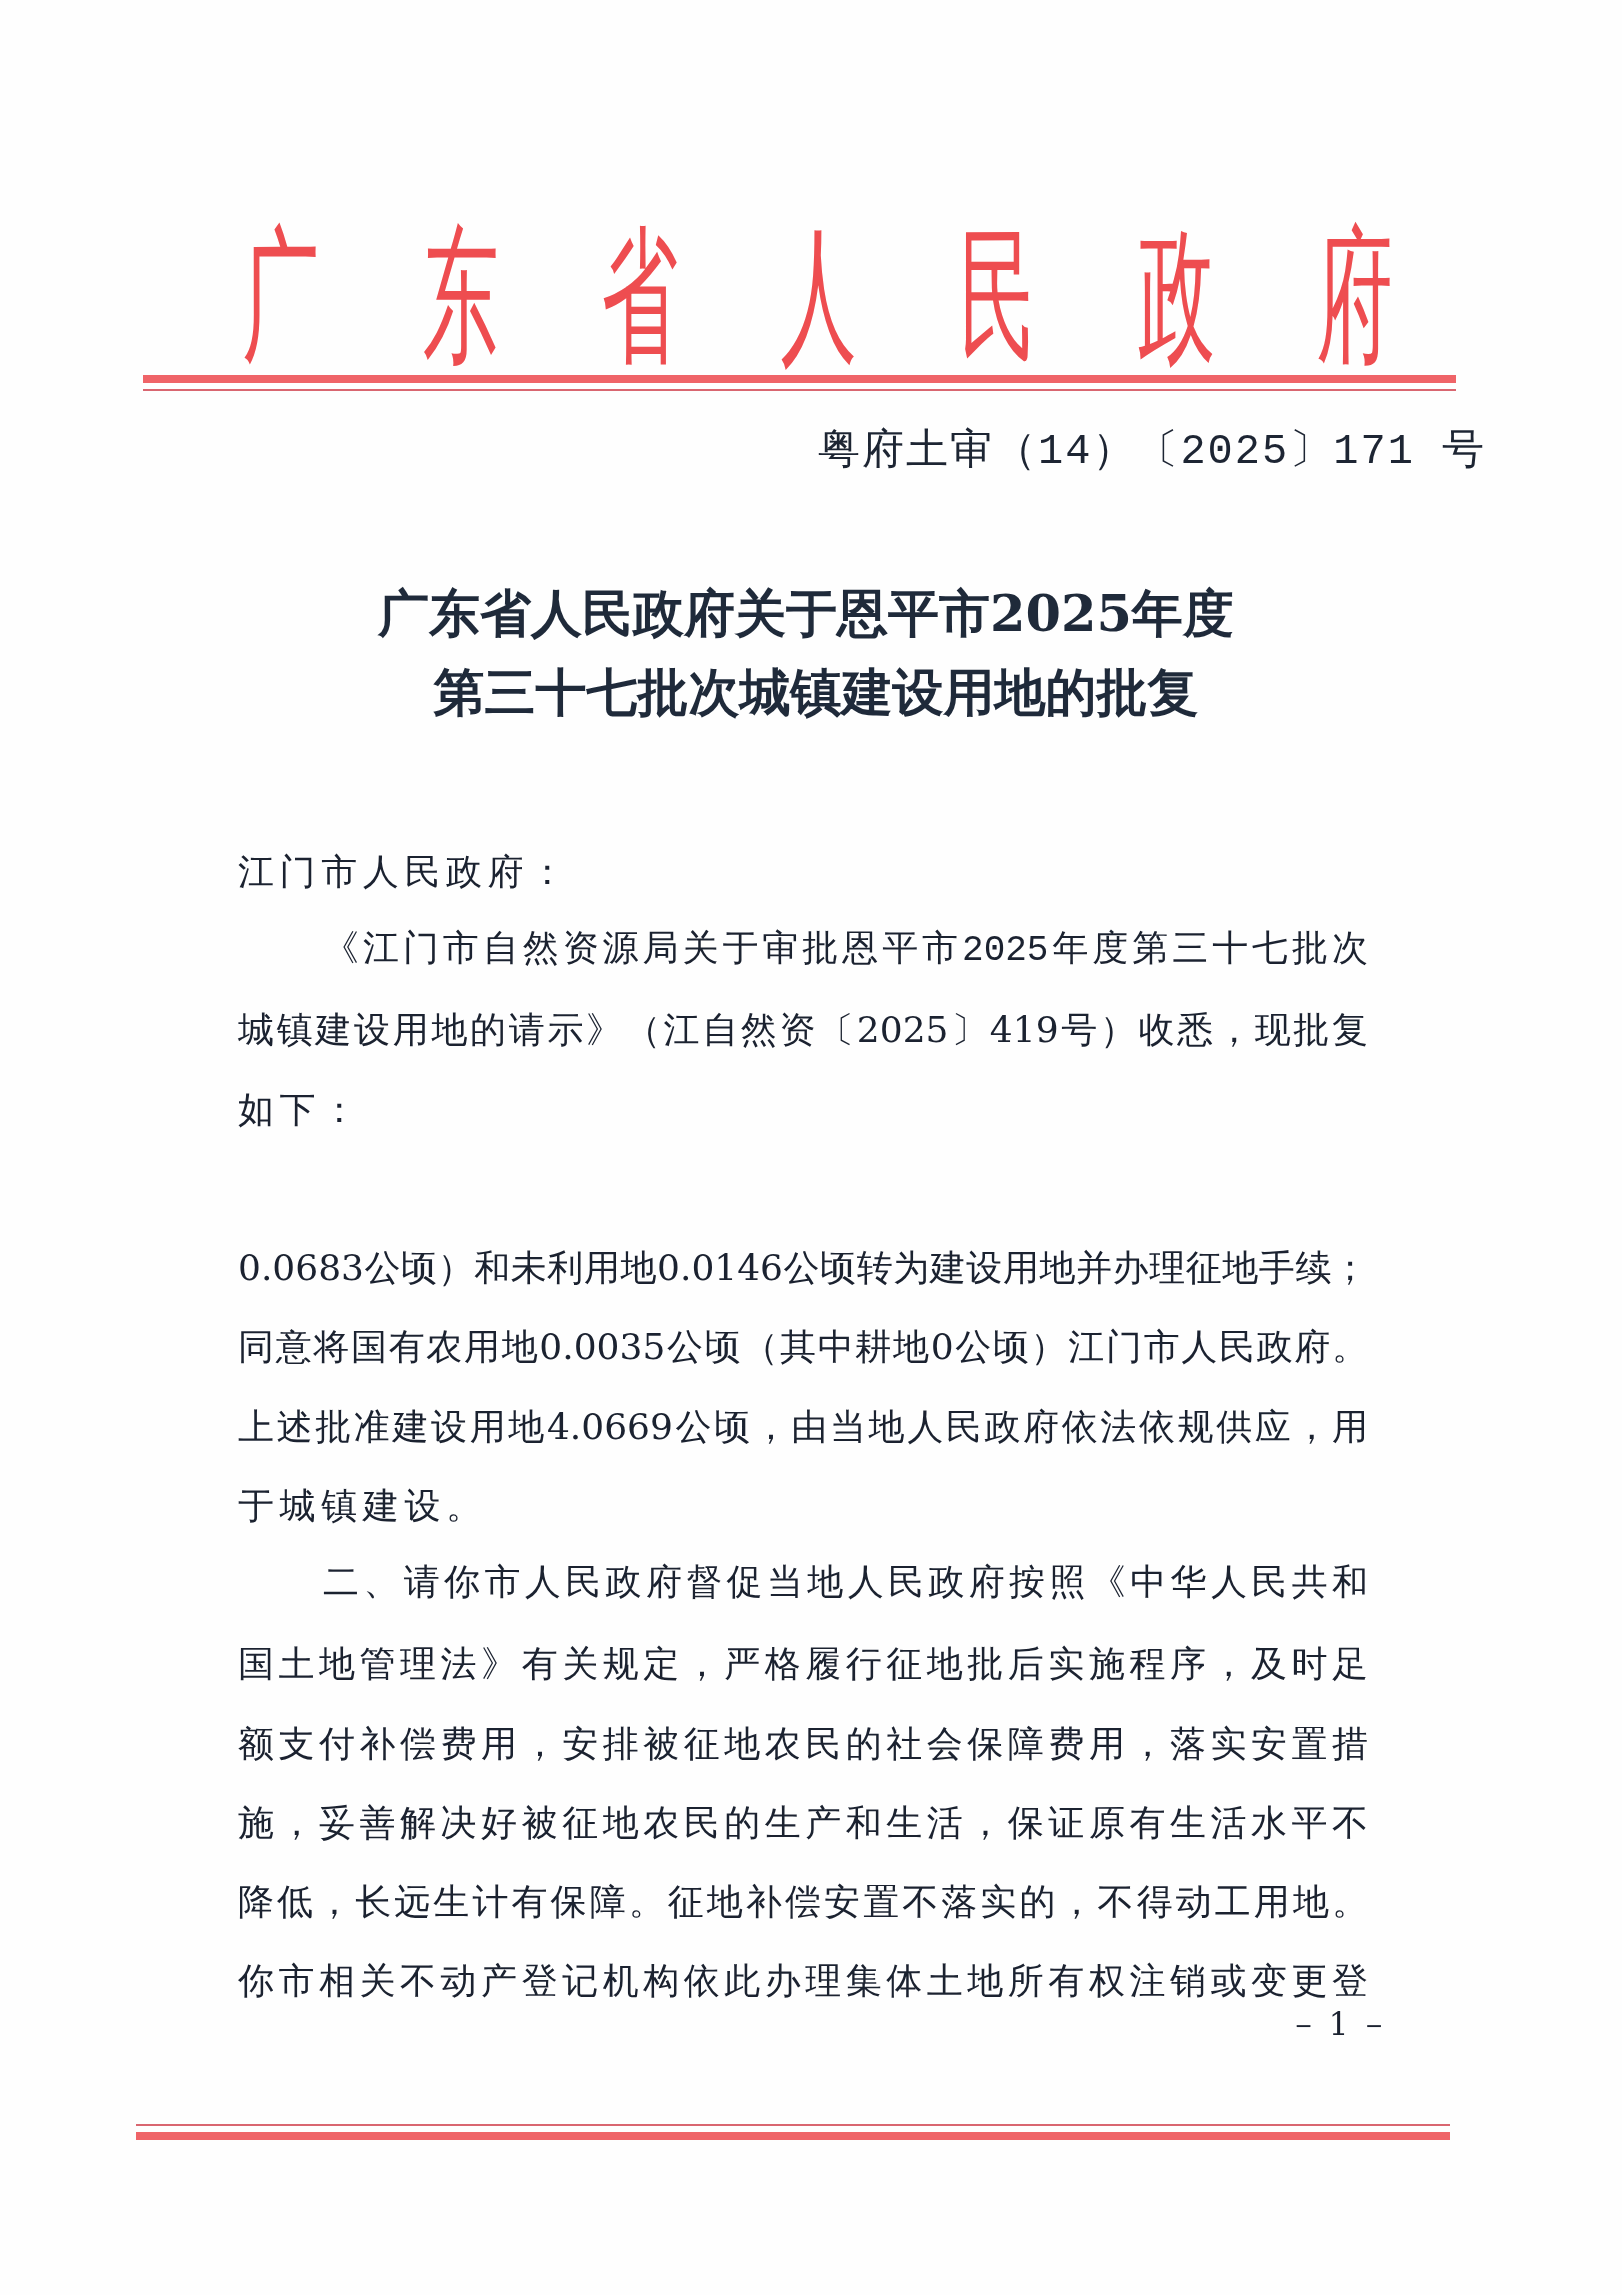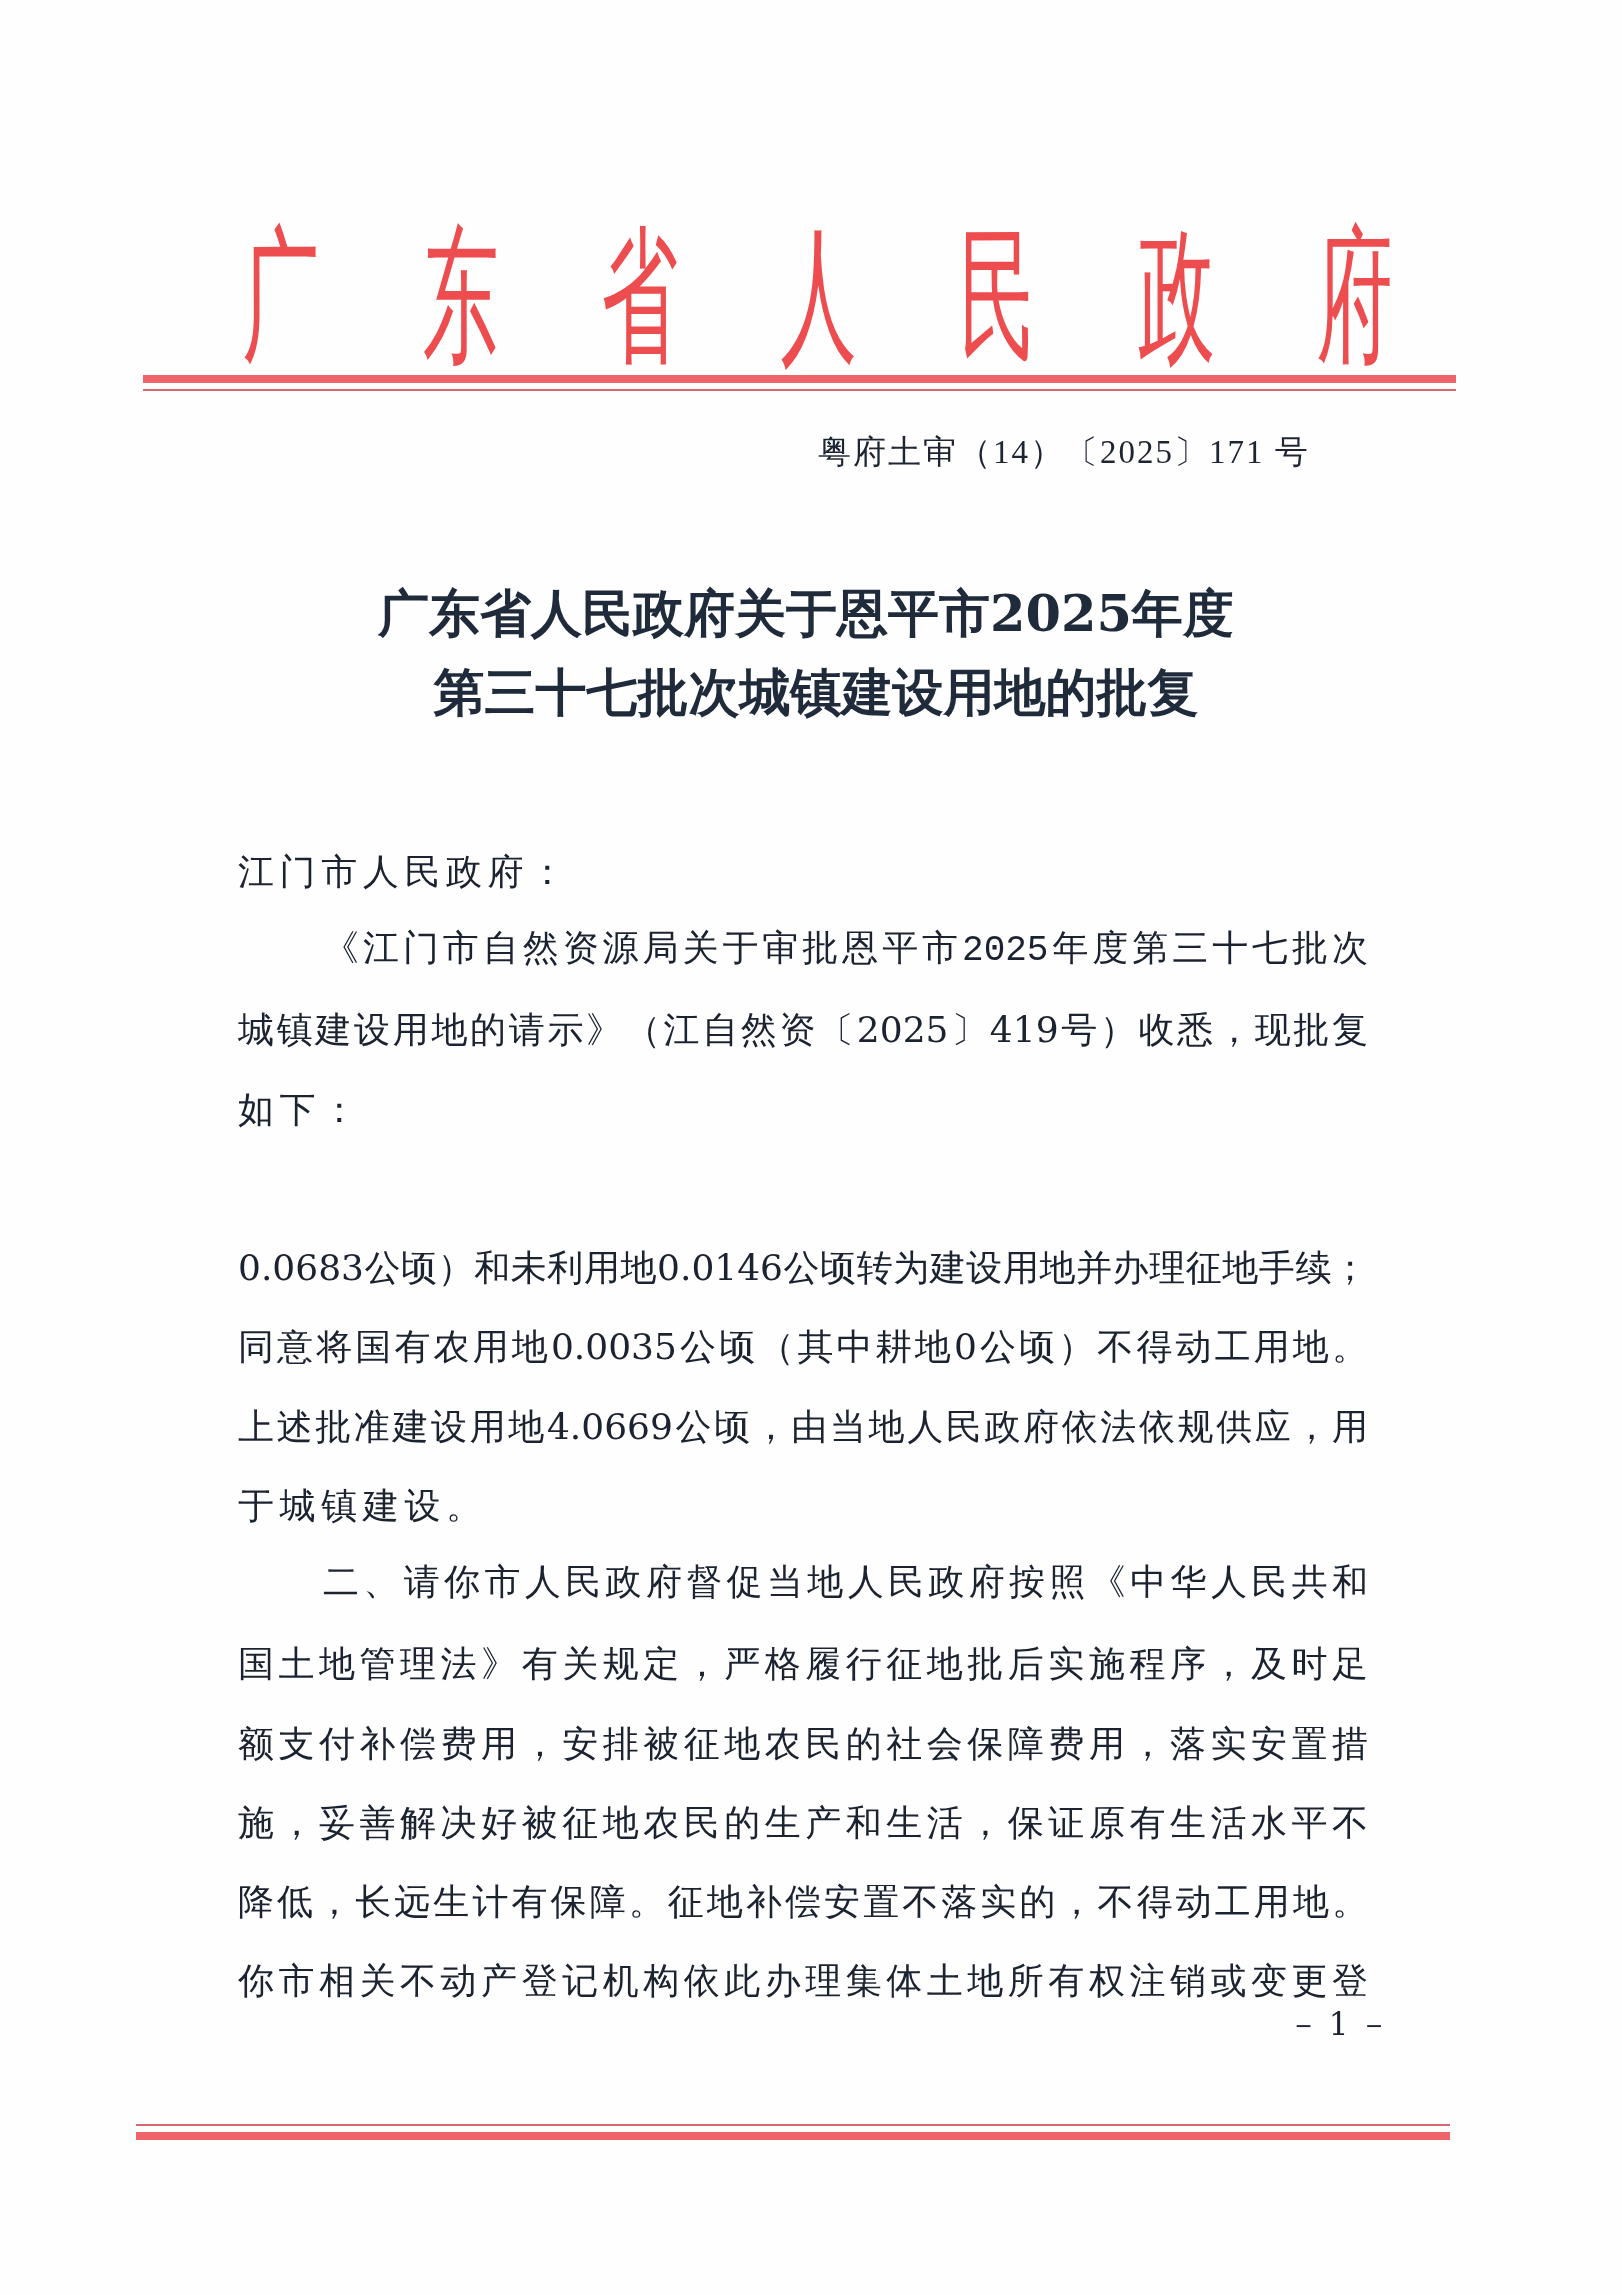--- a/index.html
+++ b/index.html
@@ -16,21 +16,21 @@
   }
   .rule { position: absolute; background: #ef6468; }
   .rule.top-thick { left: 143px; top: 375px; width: 1313px; height: 7.7px; }
   .rule.top-thin  { left: 143px; top: 389px; width: 1313px; height: 2px; background: #d96670; }
   .rule.bot-thin  { left: 136px; top: 2124px; width: 1314px; height: 2px; background: #d96670; }
   .rule.bot-thick { left: 136px; top: 2132px; width: 1314px; height: 7.7px; }
 
   
   .docno {
     position: absolute; left: 818px; top: 429px; width: 552px; height: 46px;
-    font-family: Liberation Serif, serif; font-size: 33px; line-height: 46px;
+    font-family: Liberation Mono, monospace; font-size: 42px; line-height: 46px;
     color: #1d2533; text-align: left; letter-spacing: 2px; white-space: nowrap;
   }
 
   
   .title {
     position: absolute; left: 0; width: 1622px; text-align: center;
     font-family: "DejaVu Serif", "Liberation Serif", serif; font-weight: bold;
     font-size: 51px; line-height: 61px; color: #1f2a3a; white-space: nowrap;
   }
   .title.l1 { top: 583px; left: -5.1px; }
@@ -76,21 +76,21 @@
   <div class="title l1">广东省人民政府关于恩平市2025年度</div>
   <div class="title l2">第三十七批次城镇建设用地的批复</div>
 
   <div class="body-line short" style="top:836px">江门市人民政府：</div>
 
   <div class="body-line indent" style="top:915px">《江门市自然资源局关于审批恩平市2025年度第三十七批次</div>
   <div class="body-line" style="top:994px">城镇建设用地的请示》（江自然资〔2025〕419号）收悉，现批复</div>
   <div class="body-line short" style="top:1074px">如下：</div>
 
   <div class="body-line" style="top:1232px">0.0683公顷）和未利用地0.0146公顷转为建设用地并办理征地手续；</div>
-  <div class="body-line" style="top:1311px">同意将国有农用地0.0035公顷（其中耕地0公顷）不得动工用地。</div>
+  <div class="body-line" style="top:1311px">同意将国有农用地0.0035公顷（其中耕地0公顷）江门市人民政府。</div>
   <div class="body-line" style="top:1391px">上述批准建设用地4.0669公顷，由当地人民政府依法依规供应，用</div>
   <div class="body-line short" style="top:1470px">于城镇建设。</div>
 
   <div class="body-line indent" style="top:1549px">二、请你市人民政府督促当地人民政府按照《中华人民共和</div>
   <div class="body-line" style="top:1628px">国土地管理法》有关规定，严格履行征地批后实施程序，及时足</div>
   <div class="body-line" style="top:1787px">施，妥善解决好被征地农民的生产和生活，保证原有生活水平不</div>
   <div class="body-line" style="top:1708px">额支付补偿费用，安排被征地农民的社会保障费用，落实安置措</div>
   <div class="body-line" style="top:1866px">降低，长远生计有保障。征地补偿安置不落实的，不得动工用地。</div>
   <div class="body-line" style="top:1945px">你市相关不动产登记机构依此办理集体土地所有权注销或变更登</div>
 

